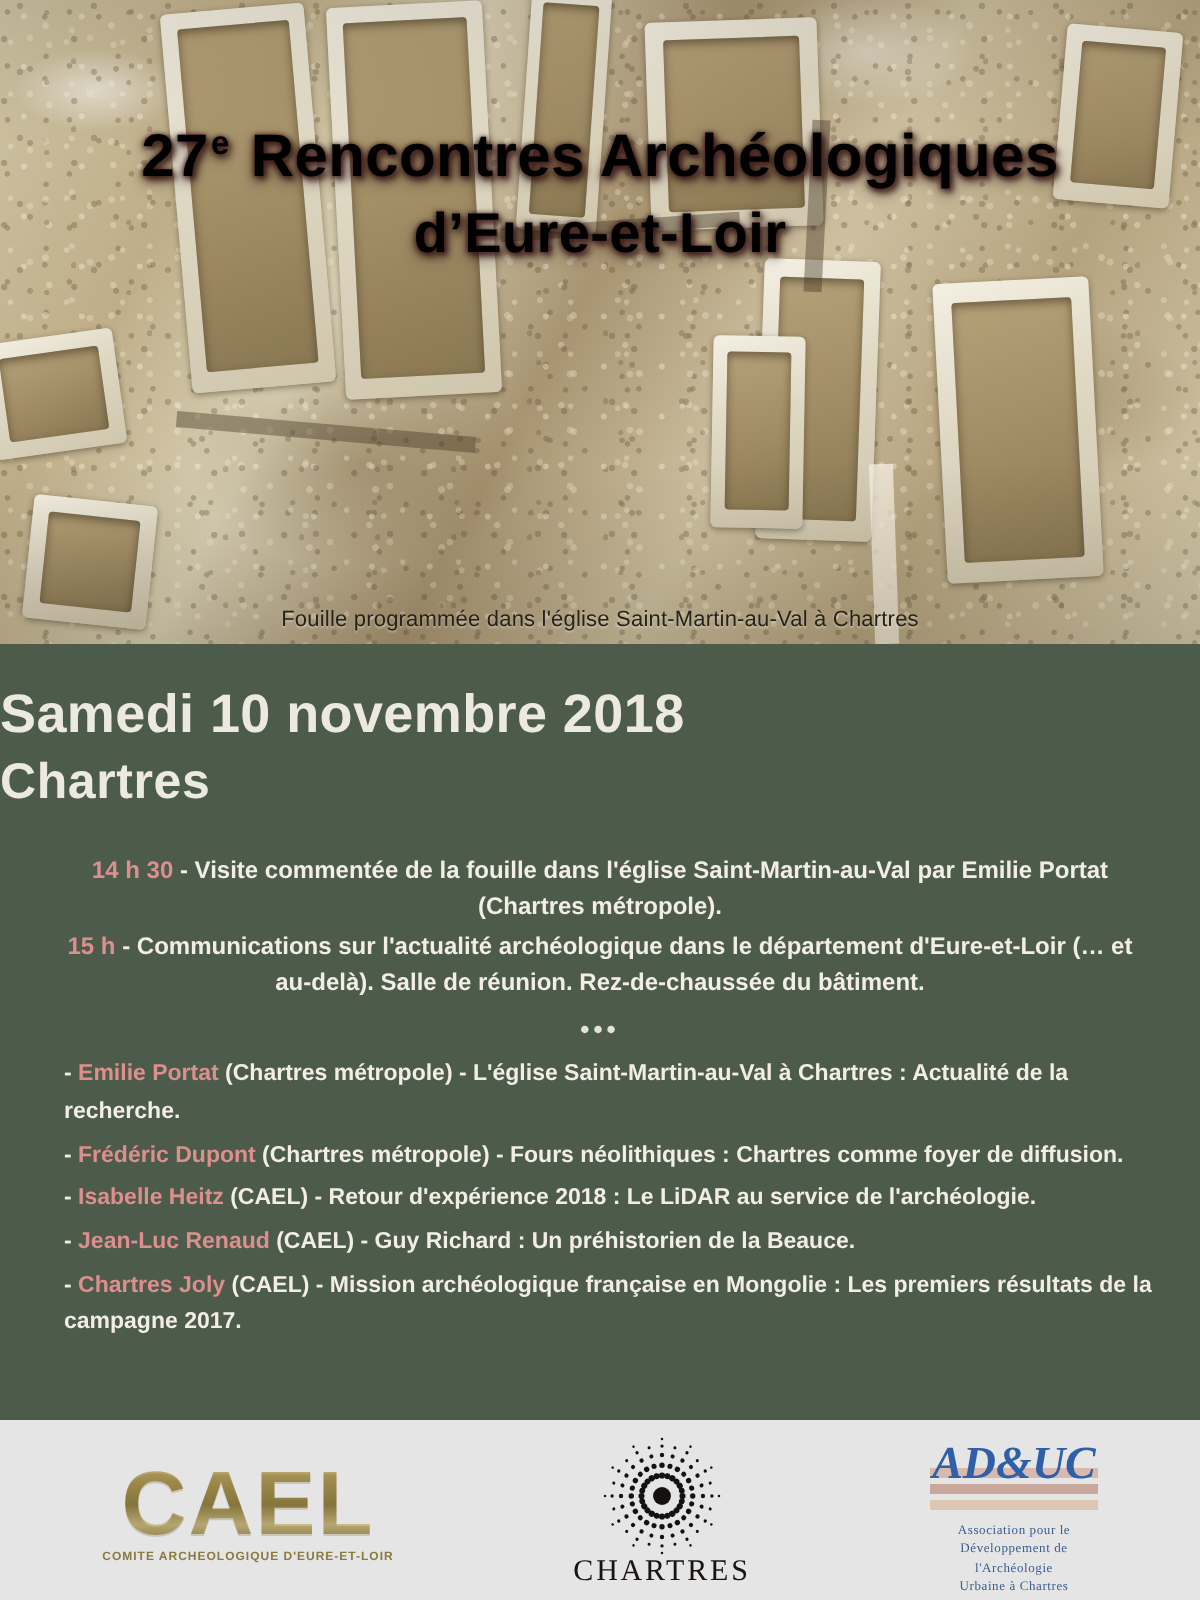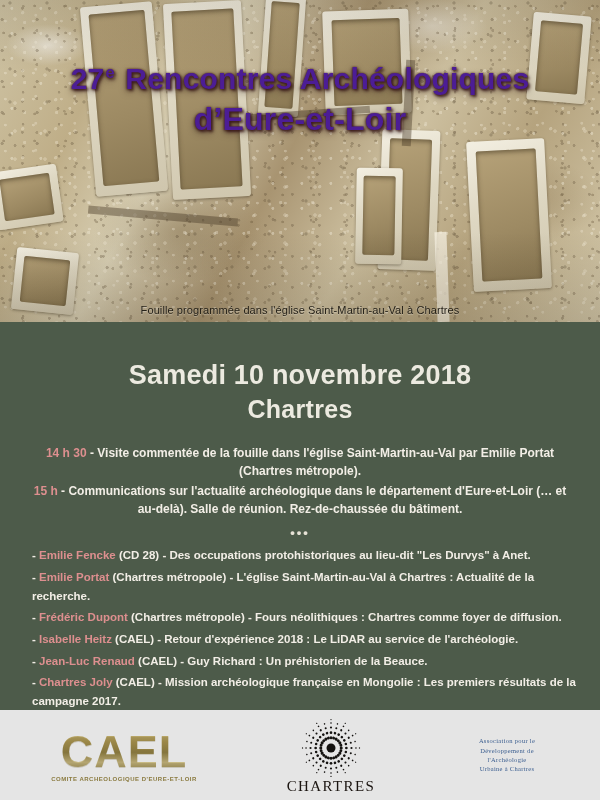--- a/index.html
+++ b/index.html
@@ -61,44 +61,44 @@
   }
   .crack{position:absolute;background:rgba(70,55,35,.42);}
   .photo-shade{
     position:absolute;inset:0;
     background:linear-gradient(180deg,rgba(30,22,10,.10) 0%,rgba(0,0,0,0) 22%,rgba(0,0,0,0) 72%,rgba(40,30,14,.16) 100%);
   }
 
   
   .title-wrap{
     position:absolute;left:0;top:62px;width:600px;text-align:center;
-    color:#4c1d95;font-weight:bold;letter-spacing:.2px;line-height:1.16;
+    color:#000000;font-weight:bold;letter-spacing:.2px;line-height:1.16;
     text-shadow:
       0 0 2px rgba(60,20,20,.75),
       2px 2px 3px rgba(55,25,25,.85),
       -1px 1px 3px rgba(55,25,25,.55),
       0 3px 7px rgba(40,18,18,.55);
   }
   .title-l1{font-size:30px;display:block;}
   .title-l1 sup{font-size:.55em;vertical-align:super;font-weight:bold;padding:0 2px 0 1px;}
-  .title-l2{font-size:32px;display:block;margin-top:4px;}
+  .title-l2{font-size:28px;display:block;margin-top:4px;}
 
   .photo-caption{
     position:absolute;left:0;top:304px;width:600px;text-align:center;
     font-size:11px;color:#262219;text-shadow:0 1px 1px rgba(255,255,255,.35);
     letter-spacing:.1px;
   }
 
   
   .green{
     position:absolute;left:0;top:322px;width:600px;height:388px;
     background:#4d5b4a;
     color:#f0ece4;
   }
-  .date-block{padding-top:37px;text-align:center;}
+  .date-block{padding-top:19px;}
   .date-line{
     font-size:27px;font-weight:bold;color:#eceae0;letter-spacing:.2px;line-height:1.2;
   }
   .city-line{
     font-size:25px;font-weight:bold;color:#eceae0;margin-top:4px;letter-spacing:.3px;
   }
 
   .schedule{
     margin:20px 28px 0 28px;text-align:center;
     font-size:12px;font-weight:bold;line-height:1.5;color:#f2eee6;
@@ -261,21 +261,20 @@
         <span class="hour">14 h 30</span><span> - Visite commentée de la fouille dans l'église Saint-Martin-au-Val par Emilie Portat (Chartres métropole).</span>
       </p>
       <p>
         <span class="hour">15 h</span><span> - Communications sur l'actualité archéologique dans le département d'Eure-et-Loir (… et au-delà). Salle de réunion. Rez-de-chaussée du bâtiment.</span>
       </p>
     </div>
 
     <div class="dots">•••</div>
 
     <div class="talks">
-      <p class="talk"><span>- </span><span class="speaker">Emilie Fencke</span><span> (CD 28) - Des occupations protohistoriques au lieu-dit "Les Durvys" à Anet.</span></p>
       <p class="talk"><span>- </span><span class="speaker">Emilie Portat</span><span> (Chartres métropole) - L'église Saint-Martin-au-Val à Chartres : Actualité de la recherche.</span></p>
       <p class="talk"><span>- </span><span class="speaker">Frédéric Dupont</span><span> (Chartres métropole) - Fours néolithiques : Chartres comme foyer de diffusion.</span></p>
       <p class="talk"><span>- </span><span class="speaker">Isabelle Heitz</span><span> (CAEL) - Retour d'expérience 2018 : Le LiDAR au service de l'archéologie.</span></p>
       <p class="talk"><span>- </span><span class="speaker">Jean-Luc Renaud</span><span> (CAEL) - Guy Richard : Un préhistorien de la Beauce.</span></p>
       <p class="talk"><span>- </span><span class="speaker">Chartres Joly</span><span> (CAEL) - Mission archéologique française en Mongolie : Les premiers résultats de la campagne 2017.</span></p>
     </div>
   </div>
 
   <div class="footer">
     <div class="logos">
@@ -445,20 +444,30 @@
                 <circle cx="50" cy="26" r="2"></circle>
                 <circle cx="50" cy="18" r="1.6"></circle>
                 <circle cx="50" cy="11" r="1.2"></circle>
               </g>
           </g>
         </svg>
         <div class="chartres-word">CHARTRES</div>
       </div>
 
       <div class="logo-aduc">
+        <div class="aduc-mark">
+          <div class="aduc-bands">
+            <div class="band b1"></div>
+              <div class="band b2"></div>
+              <div class="band b3"></div>
+          </div>
+          <div class="aduc-letters">
+            <span>AD</span><span>&amp;</span><span>UC</span>
+          </div>
+        </div>
         <div class="aduc-sub">
           <div>Association pour le</div>
           <div>Développement de</div>
           <div>l'Archéologie</div>
           <div>Urbaine à Chartres</div>
         </div>
       </div>
 
     </div>
   </div>

